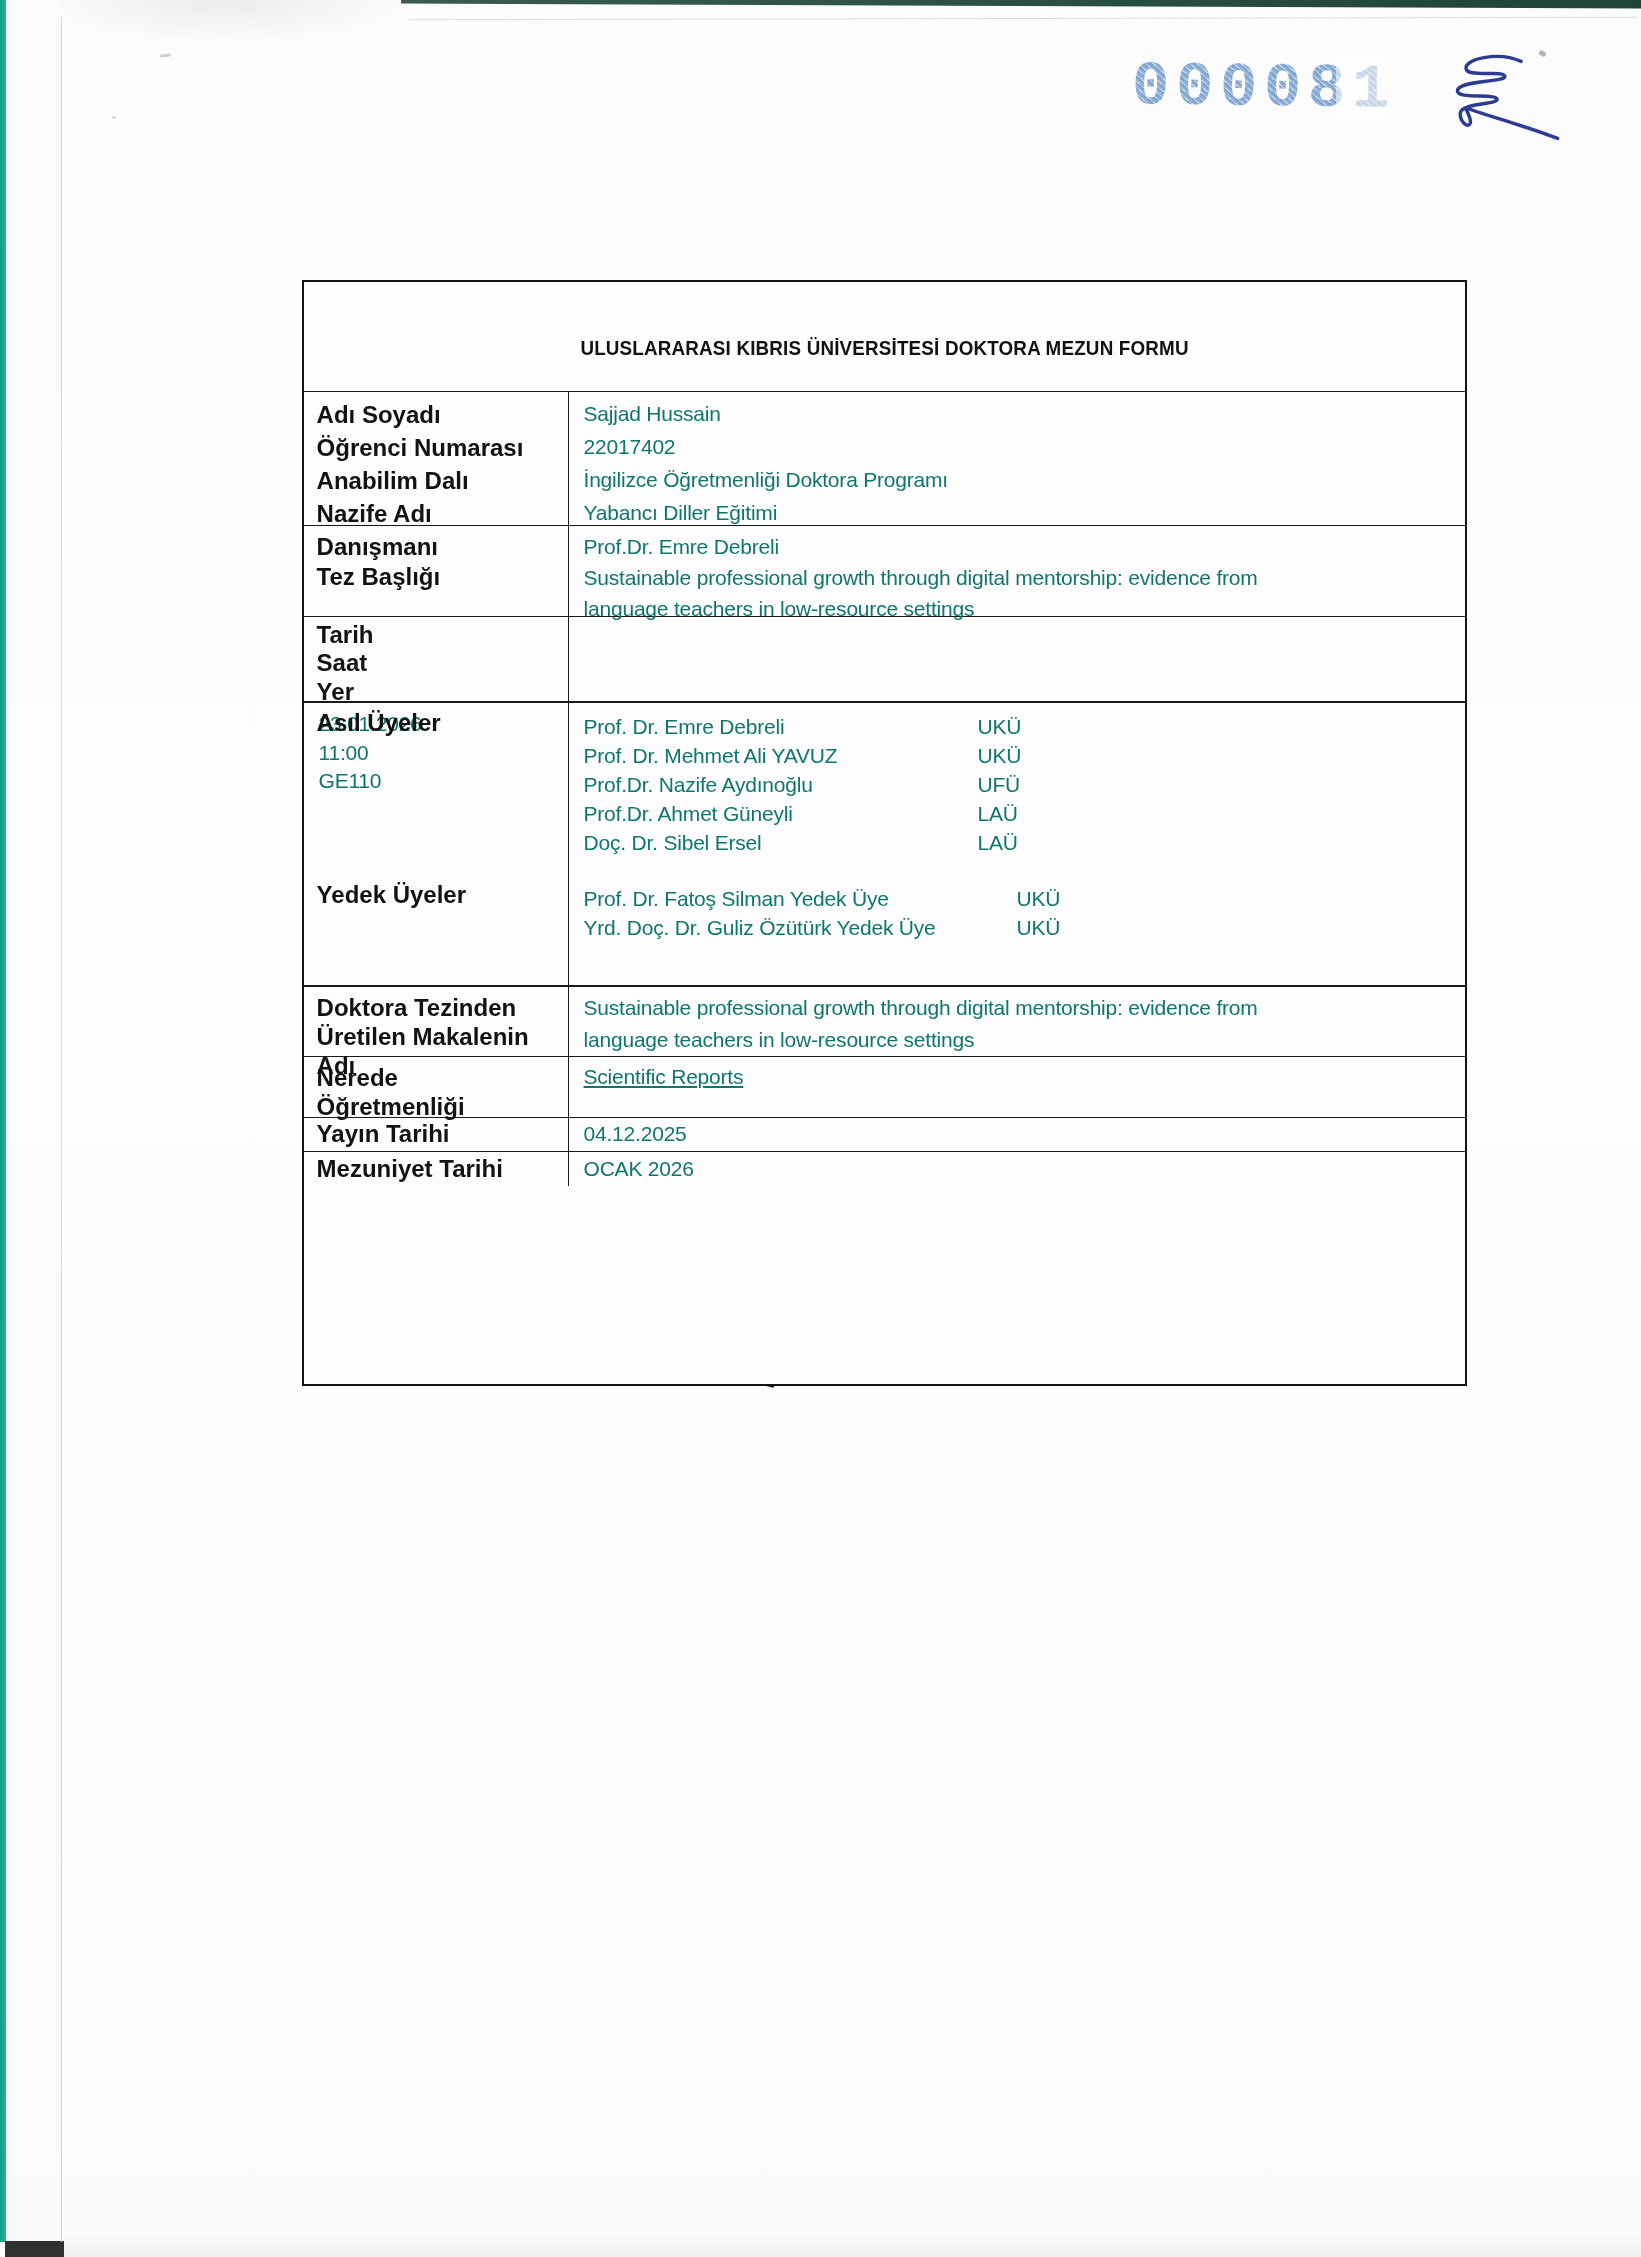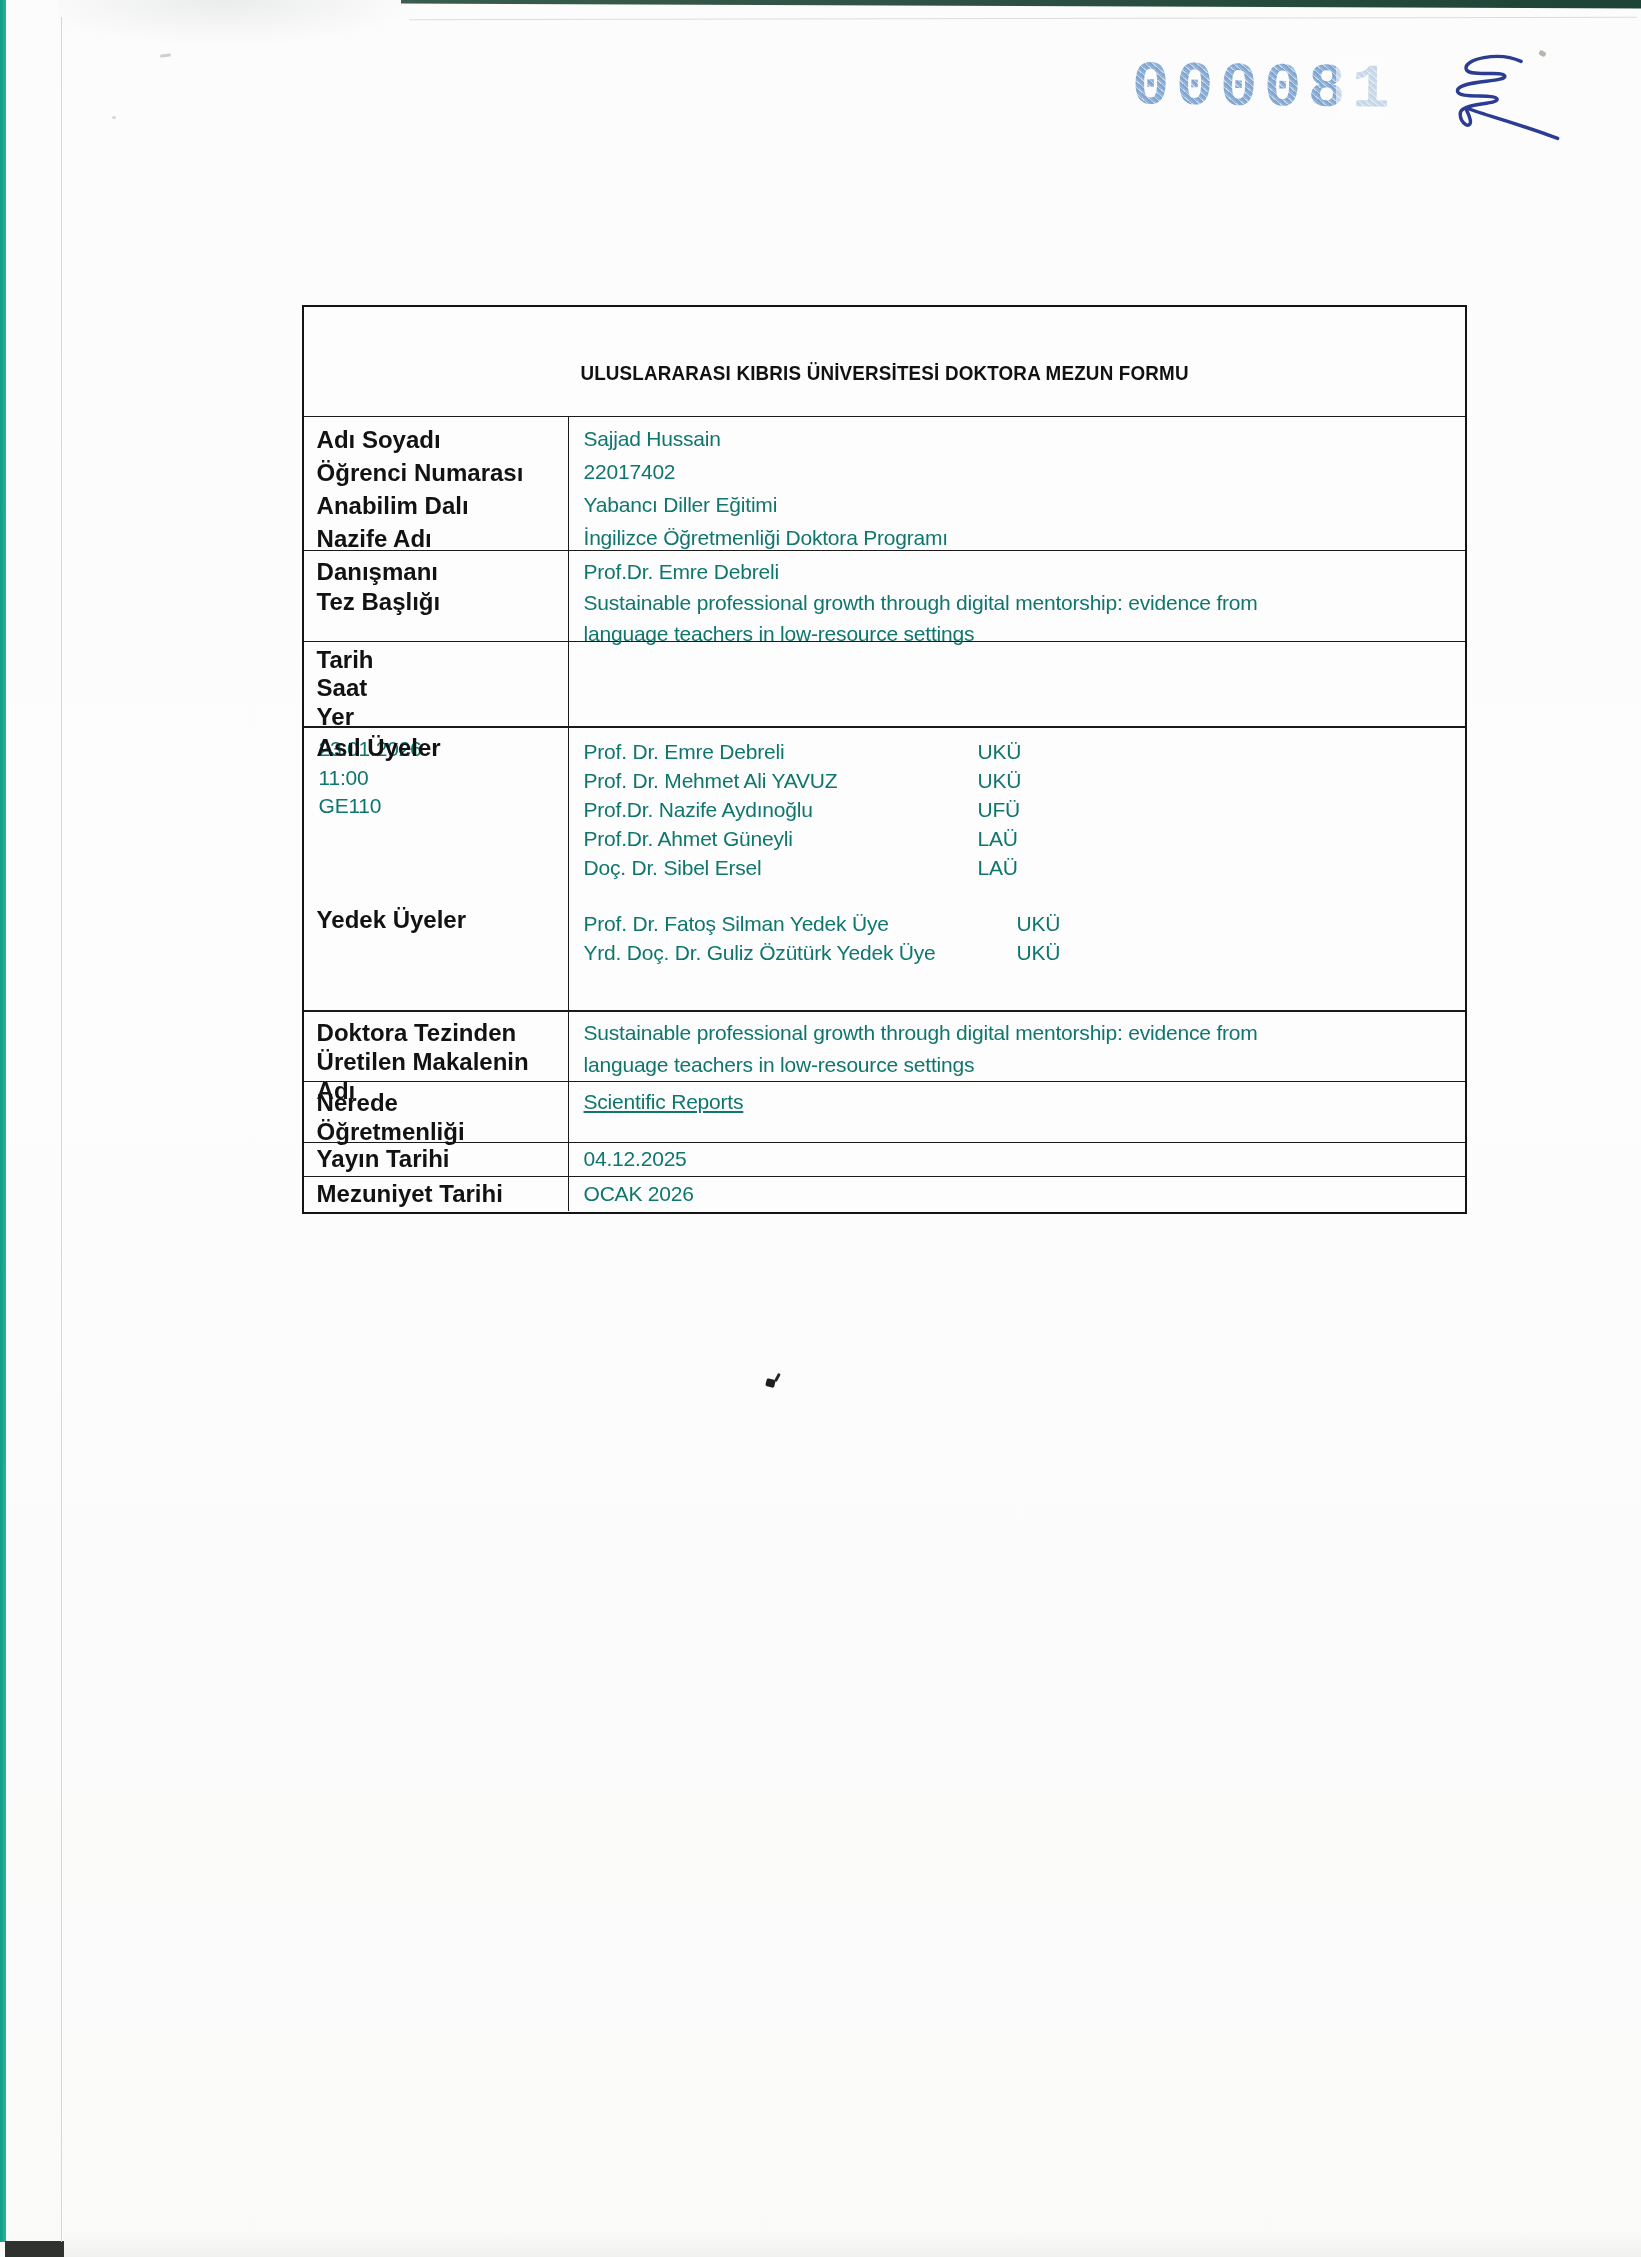--- a/index.html
+++ b/index.html
@@ -43,21 +43,21 @@
     transform:rotate(0.8deg);
     -webkit-mask-image:repeating-linear-gradient(40deg,rgba(0,0,0,1) 0 1.9px,rgba(0,0,0,0.45) 1.9px 2.9px,rgba(0,0,0,0.85) 2.9px 4.8px);
     mask-image:repeating-linear-gradient(40deg,rgba(0,0,0,1) 0 1.9px,rgba(0,0,0,0.45) 1.9px 2.9px,rgba(0,0,0,0.85) 2.9px 4.8px);
   }
   .stamp-fade{position:absolute;left:1336px;top:56px;width:50px;height:64px;background:rgba(253,253,253,0.55);}
 
   .signature{position:absolute;left:1415px;top:46px;}
 
   
   .form-table{
-    position:absolute;left:302px;top:305px;width:1165px;height:909px;
+    position:absolute;left:302px;top:280px;width:1165px;height:1106px;
     border:2.9px solid #141414;box-sizing:border-box;background:#fdfdfd;color:#161616;
   }
   .frow{display:flex;box-sizing:border-box;border-bottom:1.9px solid #1a1a1a;}
   .lcell{box-sizing:border-box;width:265px;border-right:1.9px solid #1a1a1a;
     font-weight:bold;padding:5.8px 7.7px 0 12.6px;font-size:24px;color:#121212;}
   .vcell{box-sizing:border-box;flex:1;padding:4.8px 11.6px 0 14.5px;
     font-size:21px;letter-spacing:-0.2px;color:#0f766e;}
 
   .row-header{height:110px;justify-content:center;padding-top:55px;
     font-weight:bold;font-size:20px;color:#111;}
@@ -116,22 +116,22 @@
   <div class="frow r1">
     <div class="lcell">
       <div>Adı Soyadı</div>
       <div>Öğrenci Numarası</div>
       <div>Anabilim Dalı</div>
       <div>Nazife Adı</div>
     </div>
     <div class="vcell">
       <div>Sajjad Hussain</div>
       <div>22017402</div>
+      <div>İngilizce Öğretmenliği Doktora Programı</div>
       <div>Yabancı Diller Eğitimi</div>
-      <div>İngilizce Öğretmenliği Doktora Programı</div>
     </div>
   </div>
 
   <div class="frow r2">
     <div class="lcell">
       <div>Danışmanı</div>
       <div>Tez Başlığı</div>
     </div>
     <div class="vcell">
       <div>Prof.Dr. Emre Debreli</div>

